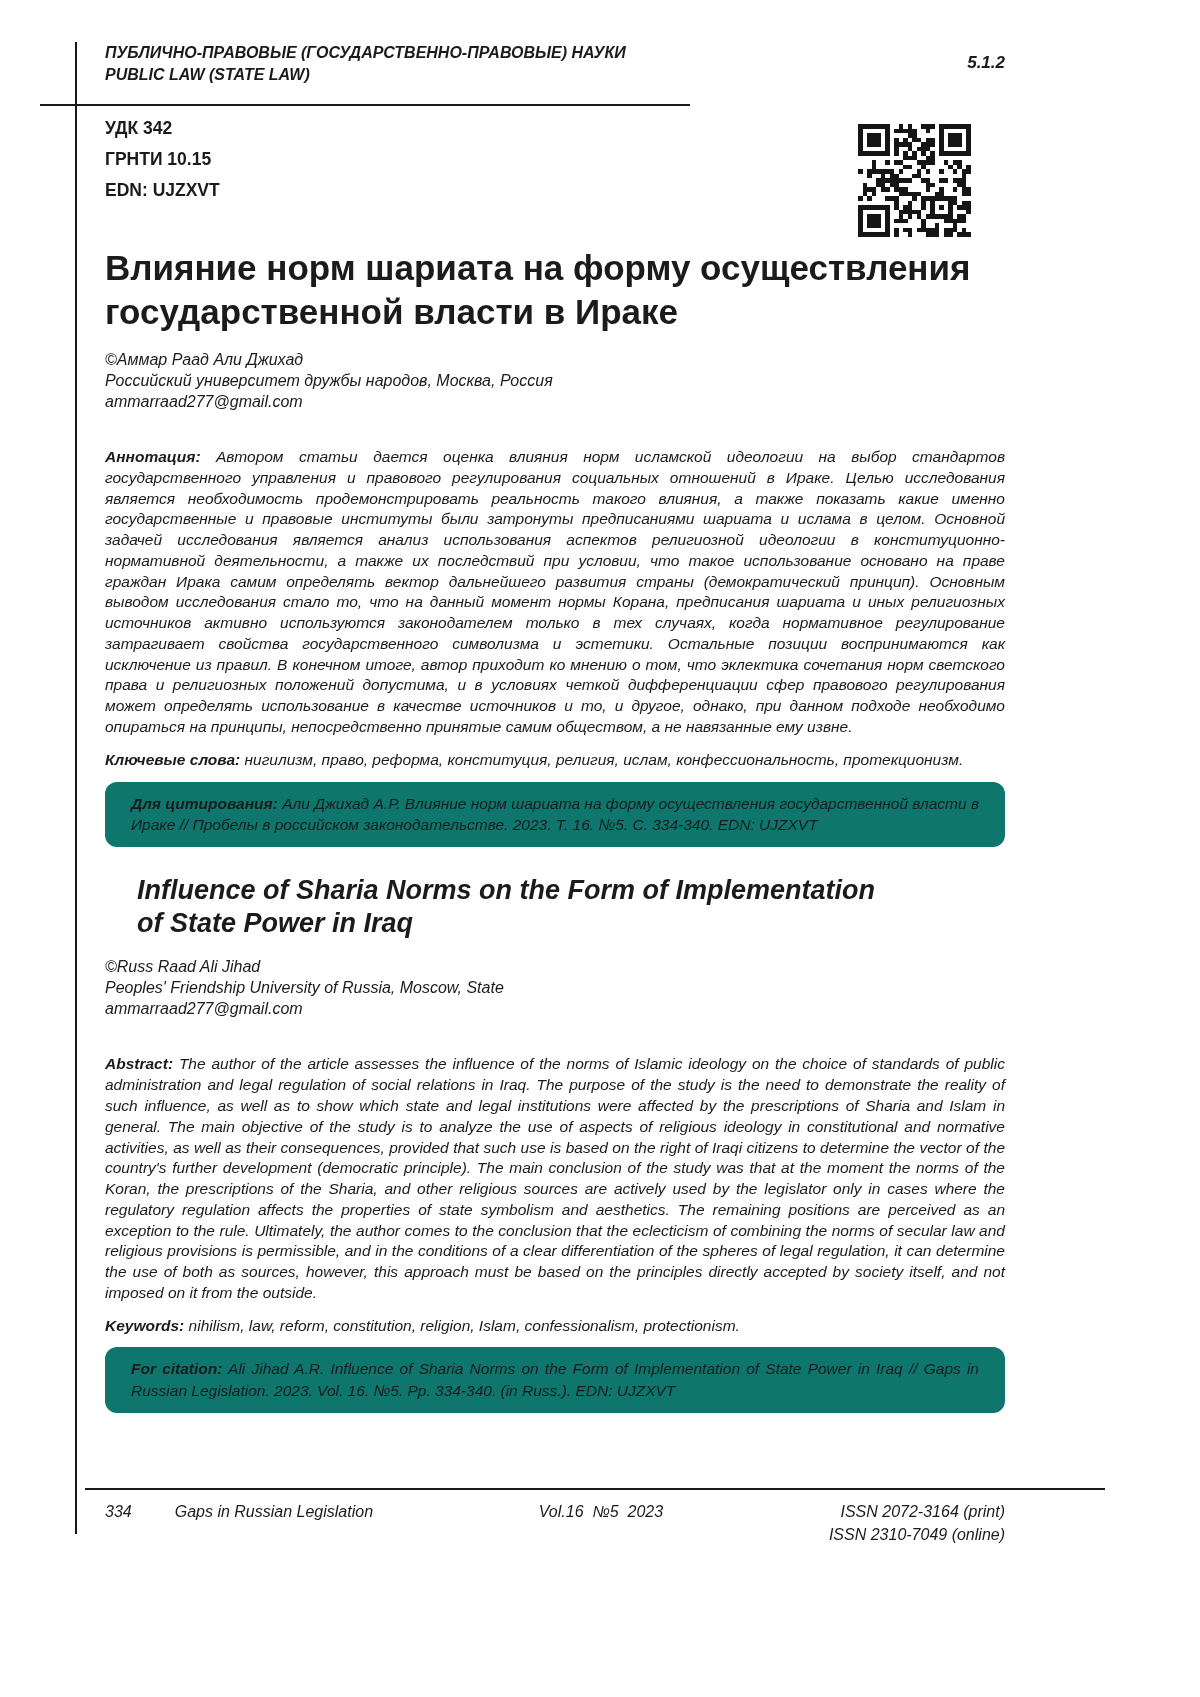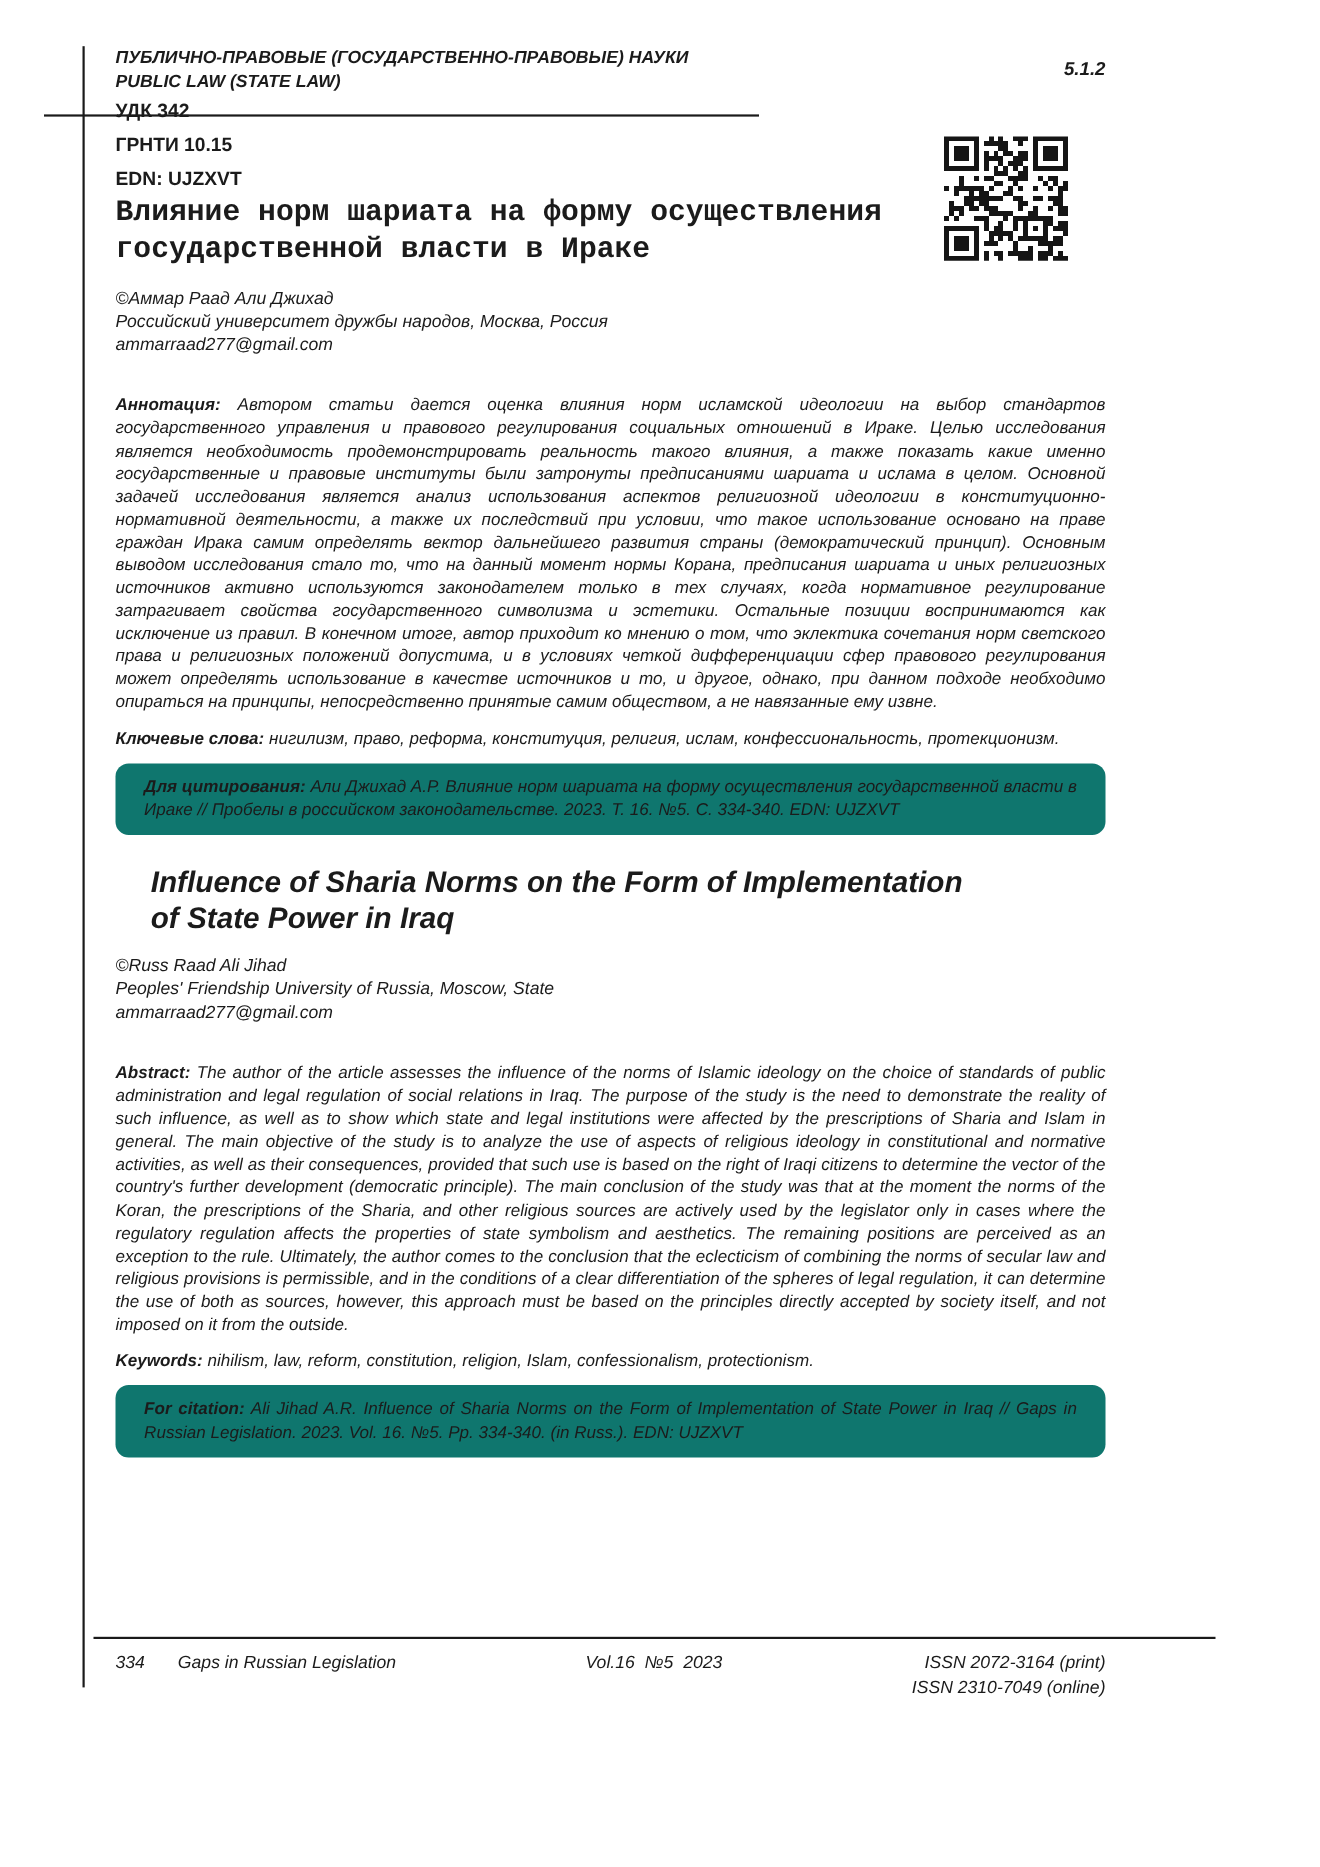--- a/index.html
+++ b/index.html
@@ -14,38 +14,38 @@
   .hrule-bottom { position:absolute; left:85px; top:1488px; width:1020px; height:2px; background:#1a1a1a; }
 
   .qr { position:absolute; left:858px; top:124px; width:113px; height:113px; }
 
   .content { position:absolute; left:105px; top:0; width:900px; }
 
   .header { padding-top:42px; display:flex; justify-content:space-between; align-items:center;
             font-weight:700; font-style:italic; font-size:16px; line-height:1.35; }
   .header .code { font-size:17px; }
 
-  .meta { font-weight:700; font-size:17.5px; line-height:31px; }
-
-  .title-ru { font-size:27px; font-weight:700; line-height:1.25; white-space:pre-line;font-family:Liberation Mono, monospace; }
+  .meta { margin-top:28px; font-weight:700; font-size:17.5px; line-height:31px; }
+
+  .title-ru { margin-top:40px; font-size:35px; font-weight:700; line-height:1.25; white-space:pre-line; }
   .title-en { margin-top:27px; font-size:27px; font-weight:700; font-style:italic; line-height:1.25; white-space:pre-line;margin-left:32px; }
 
   .authors { margin-top:15px; font-weight:400; font-style:italic; font-size:16px; line-height:1.32; }
 
   .para { margin-top:35px; font-style:italic; font-size:15.5px; line-height:1.34; text-align:justify; }
   .kw   { margin-top:12px; }
   .lbl  { font-weight:700; }
 
   .cite-box { margin-top:11px; background:#0f766e; border-radius:12px;
               padding:11px 26px 12px 26px; font-style:italic; font-size:15.5px;
               line-height:1.36; text-align:justify; }
 
   .footer { position:absolute; left:105px; top:1500px; width:900px; display:flex;
             justify-content:space-between; font-style:italic; font-size:16px; line-height:1.45; }
-  .f-left   { display:flex; gap:30px; }
+  .f-left   { display:flex; gap:43px; }
   .f-center { white-space:pre; }
   .f-right  { text-align:right; }
 </style>
 </head>
 <body>
 
 <div class="page">
 
   <div class="vrule"></div>
   <div class="hrule-top"></div>

